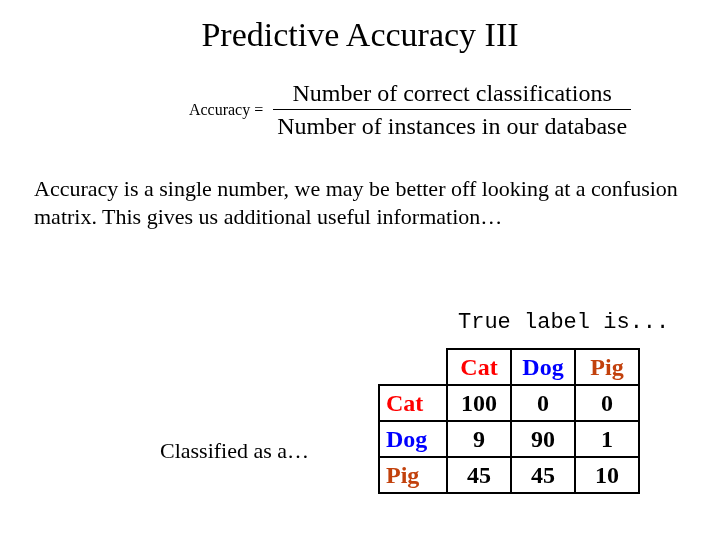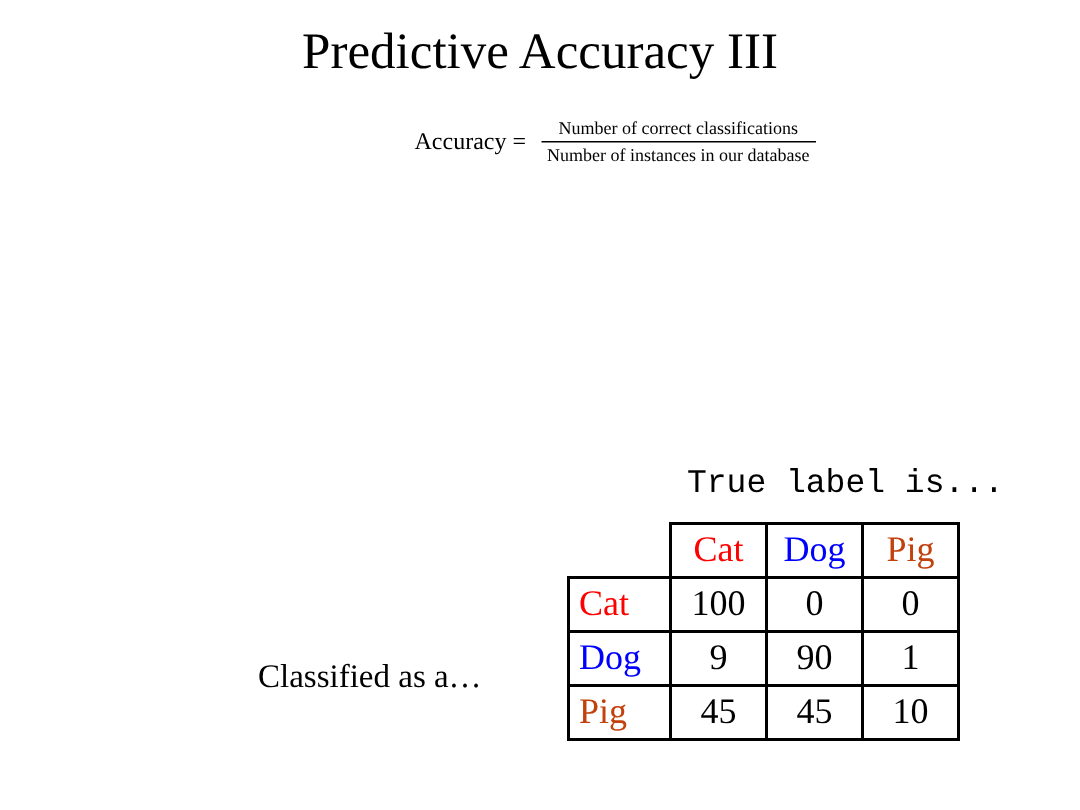--- a/index.html
+++ b/index.html
@@ -34,21 +34,21 @@
     margin-left: 100px;
   }
   .formula .lhs {
     font-size: 16px;
   }
   .fraction {
     display: inline-flex;
     flex-direction: column;
     align-items: center;
     line-height: 1.25;
-    font-size: 12px;
+    font-size: 24px;
   }
   .fraction .num {
     padding: 0 4px 1px 4px;
   }
   .fraction .den {
     border-top: 1.5px solid #000;
     padding: 1px 4px 0 4px;
     text-align: right;
   }
   .body-text {
@@ -59,36 +59,36 @@
   .true-label {
     position: absolute;
     top: 310px;
     left: 458px;
     font-size: 22px;
     font-family: Liberation Mono, monospace;
   }
   .classified-label {
     position: absolute;
     top: 438px;
-    left: 172px;
+    left: 160px;
     font-size: 22px;
     text-align: center;
   }
   .matrix {
     position: absolute;
     top: 348px;
     left: 378px;
     border-collapse: collapse;
     font-size: 24px;
   }
   .matrix td, .matrix th {
     border: 2px solid #000;
     padding: 2px 8px;
     text-align: center;
-    font-weight: 400;
+    font-weight: 700;
     min-width: 46px;
     height: 30px;
   }
   .matrix .noborder {
     border: none;
   }
   .matrix .rowhdr {
     text-align: left;
     padding-left: 6px;
     padding-right: 14px;
@@ -105,20 +105,21 @@
   <h1 class="title">Predictive Accuracy III</h1>
 
   <div class="formula">
     <span class="lhs">Accuracy =</span>
     <span class="fraction">
       <span class="num">Number of correct classifications</span>
       <span class="den">Number of instances in our database</span>
     </span>
   </div>
 
+  <p class="body-text">Accuracy is a single number, we may be better off looking at a confusion matrix. This gives us additional useful information…</p>
 
   <div class="true-label">True label is...</div>
   <div class="classified-label">Classified as a…</div>
 
   <table class="matrix">
     <tbody>
         <tr>
       <td class="noborder"></td>
       <th class="red">Cat</th>
       <th class="blue">Dog</th>

